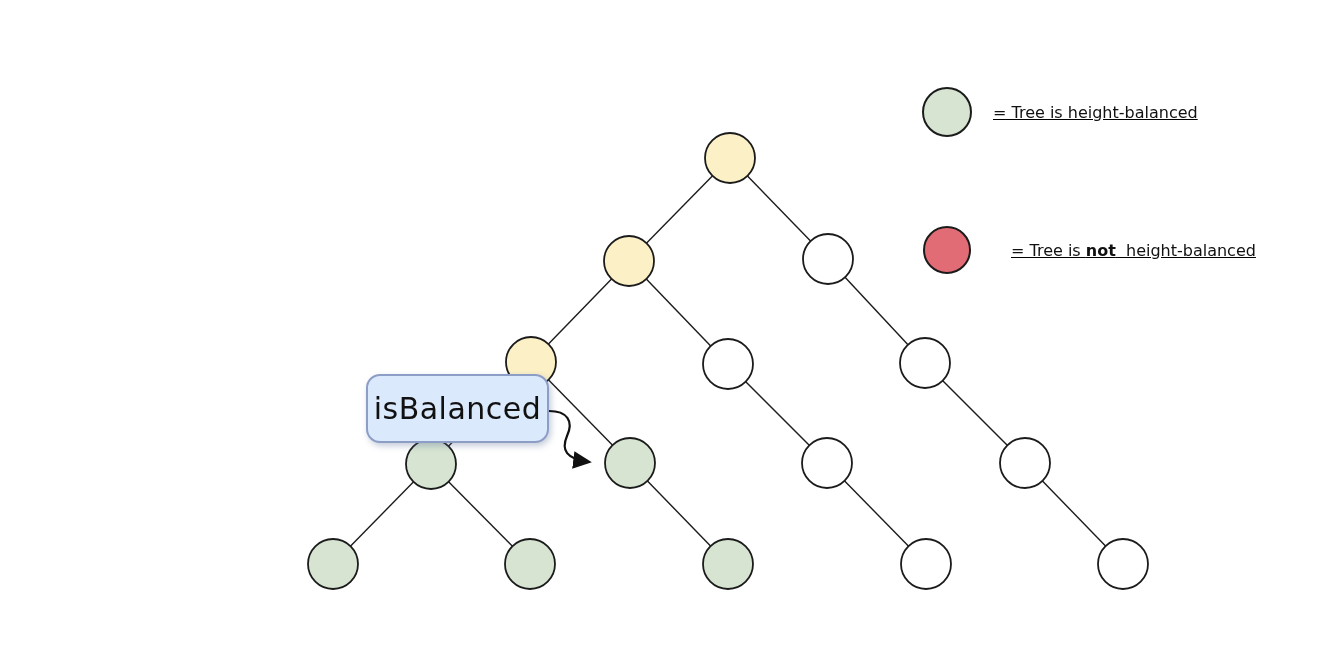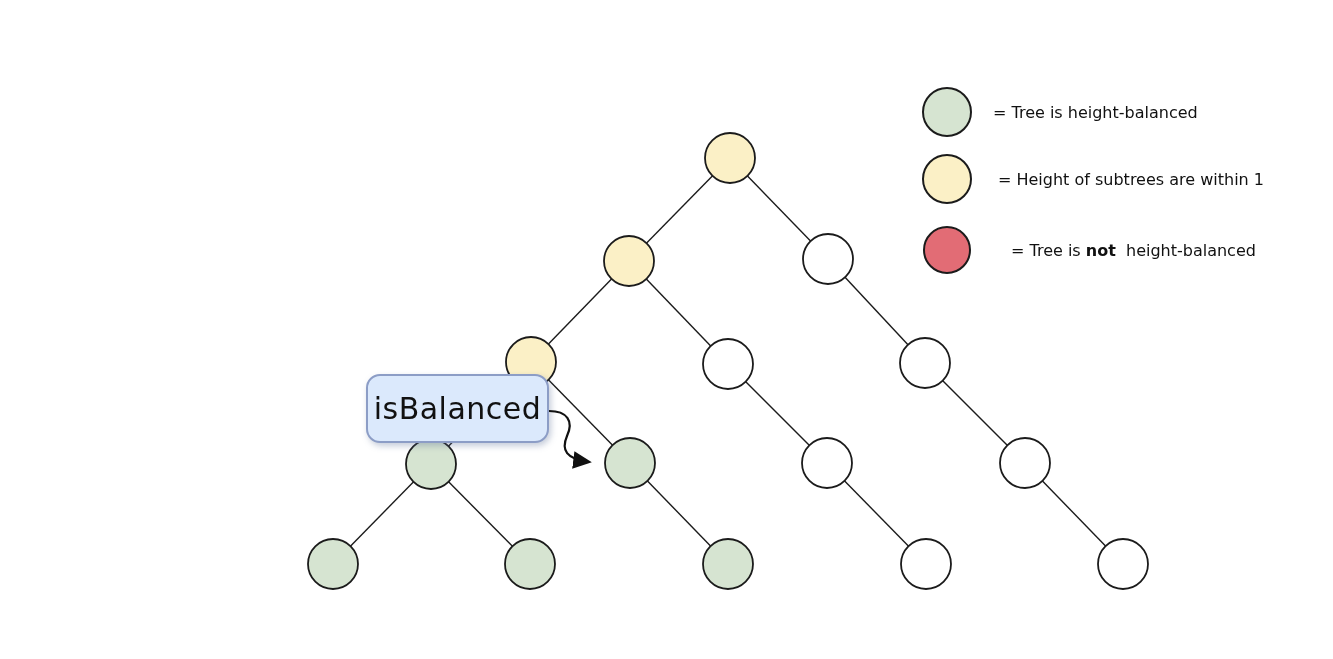--- a/index.html
+++ b/index.html
@@ -42,20 +42,21 @@
     font-size: 30px;
     color: #111111;
     letter-spacing: 0.5px;
   }
 
   .legend-row {
     position: absolute;
     display: flex;
     align-items: center;
     z-index: 2;
+    text-decoration: underline;
   }
   .legend-swatch {
     border: 2px solid #1b1b1b;
     border-radius: 50%;
     box-sizing: border-box;
     flex: 0 0 auto;
   }
   .legend-row .legend-text {
     font-size: 16px;
     color: #111111;
@@ -121,23 +122,19 @@
       </marker>
     </defs>
     <path d="M 549 411 C 567 411 574 421 567 436 C 561 450 566 459 589 462" fill="none" stroke="#111111" stroke-width="2.2" marker-end="url(#arrowhead)"></path>
   </svg>
 
   <div class="legend-row" id="legend-row-green">
     <div class="legend-swatch" style="background: rgb(214, 228, 209);"></div>
     <div class="legend-text"><span>= Tree is height-balanced</span><b></b><span></span></div>
   </div>
 
-  <div class="legend-row" id="legend-row-yellow">
-    <div class="legend-swatch" style="background: rgb(251, 240, 198);"></div>
-    <div class="legend-text"><span>= Height of subtrees are within 1</span><b></b><span></span></div>
-  </div>
 
   <div class="legend-row" id="legend-row-red">
     <div class="legend-swatch" style="background: rgb(226, 108, 117);"></div>
     <div class="legend-text"><span>= Tree is </span><b>not</b><span>  height-balanced</span></div>
   </div>
 
 </div>
 
 </body></html>

